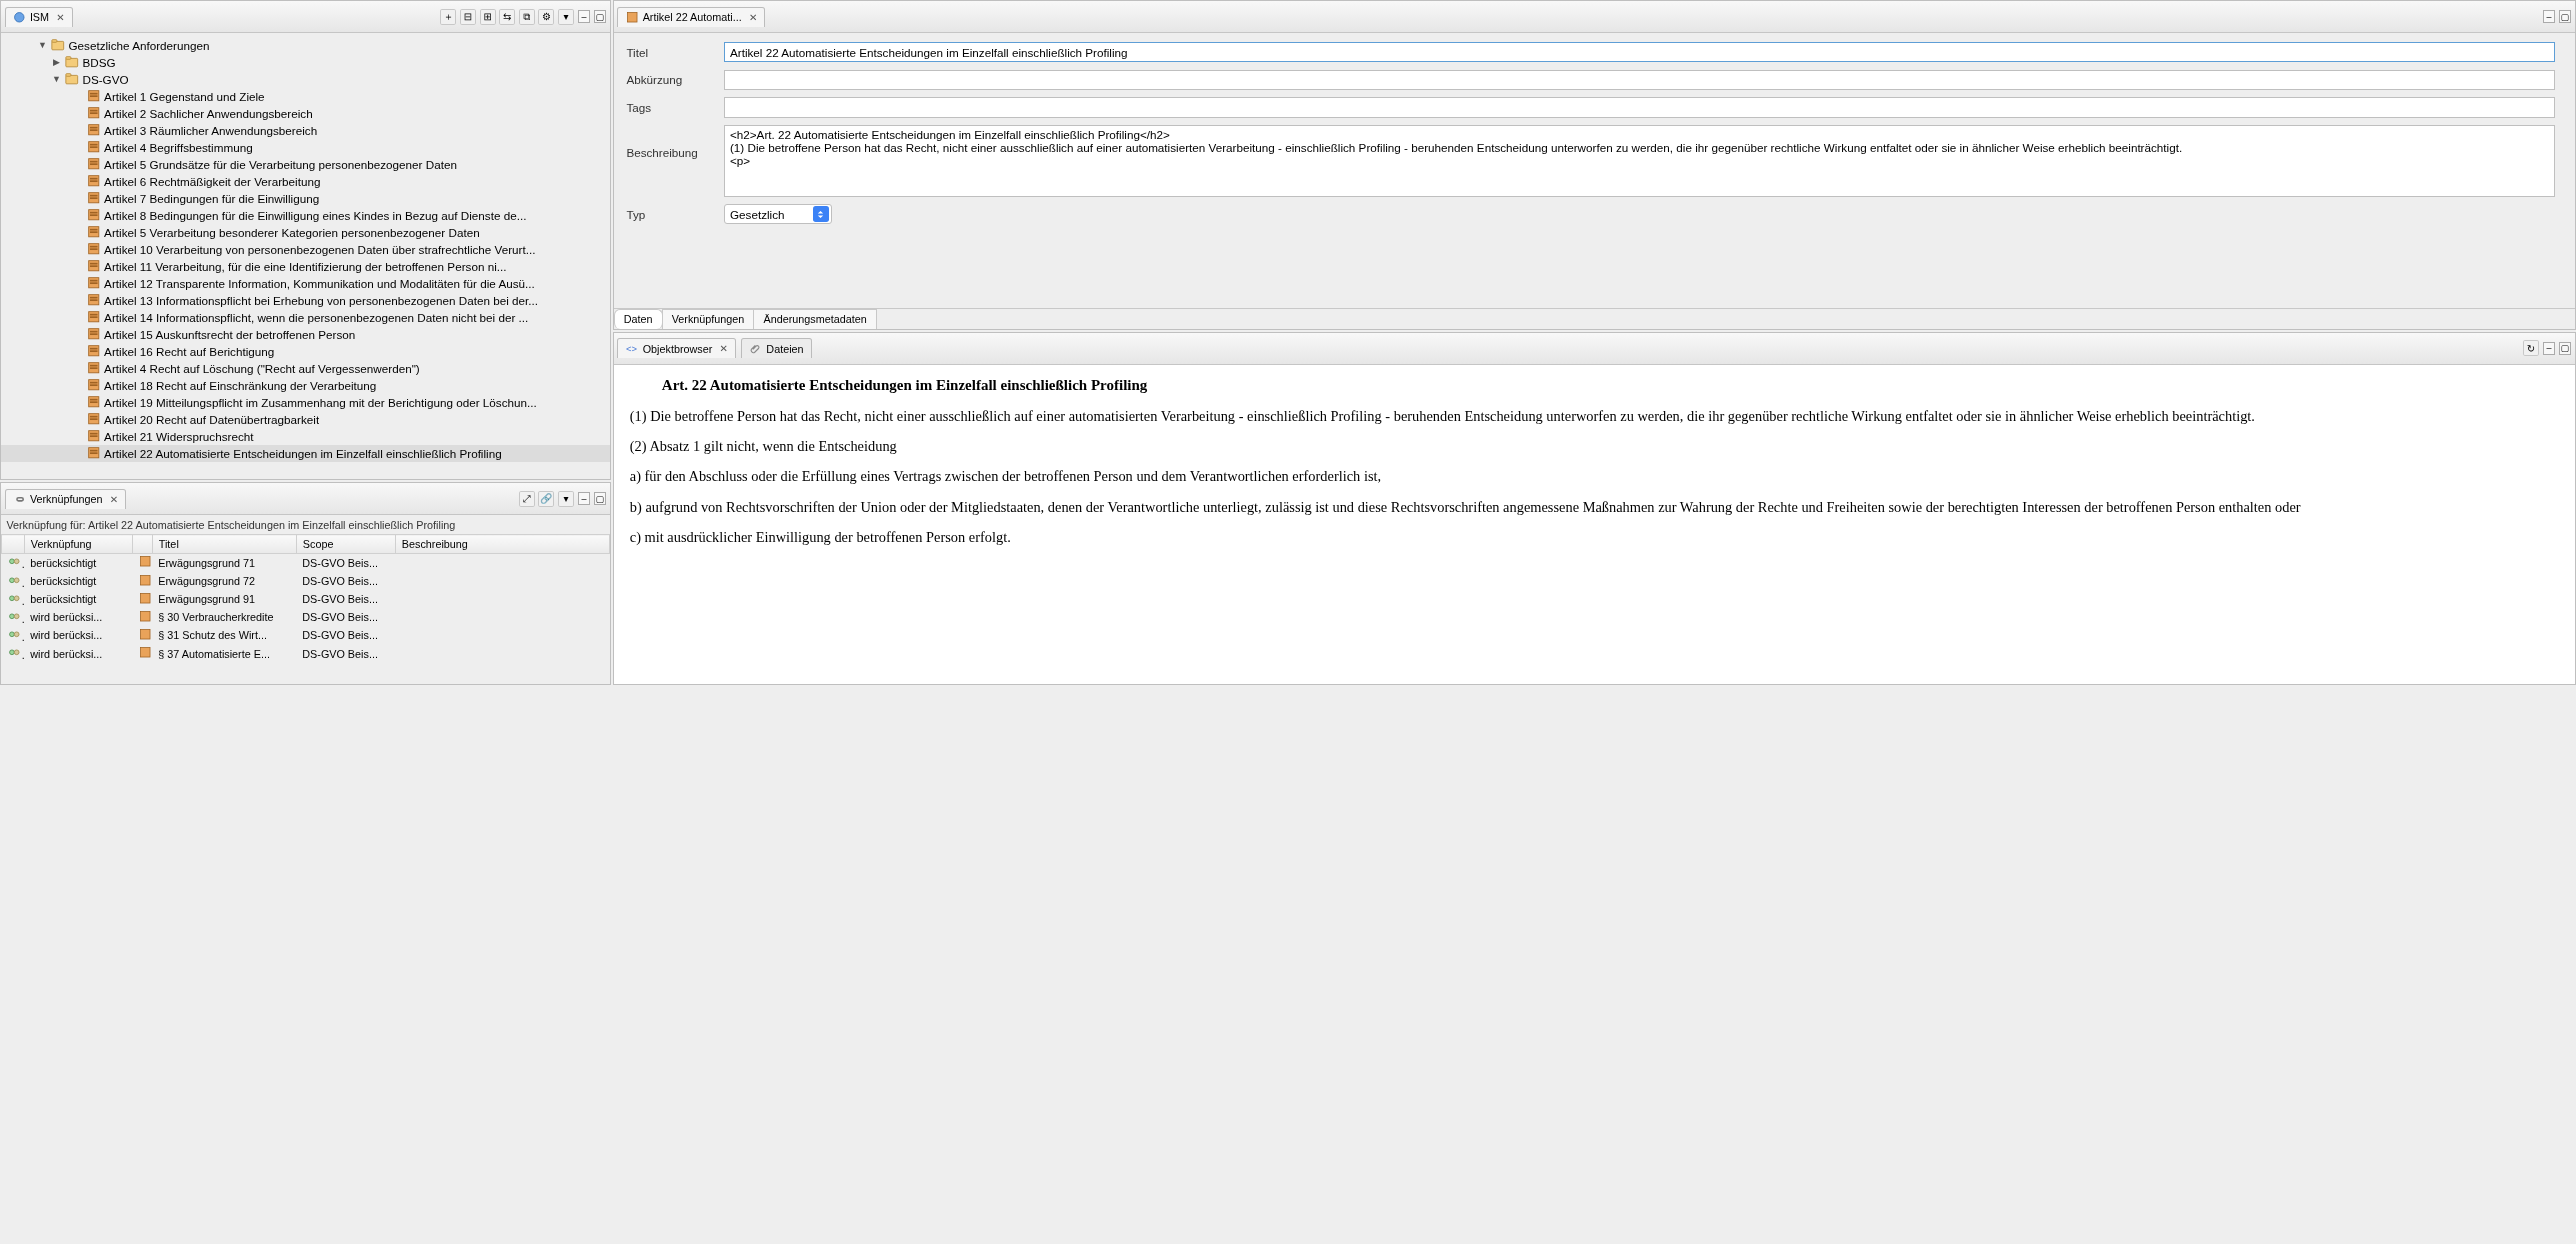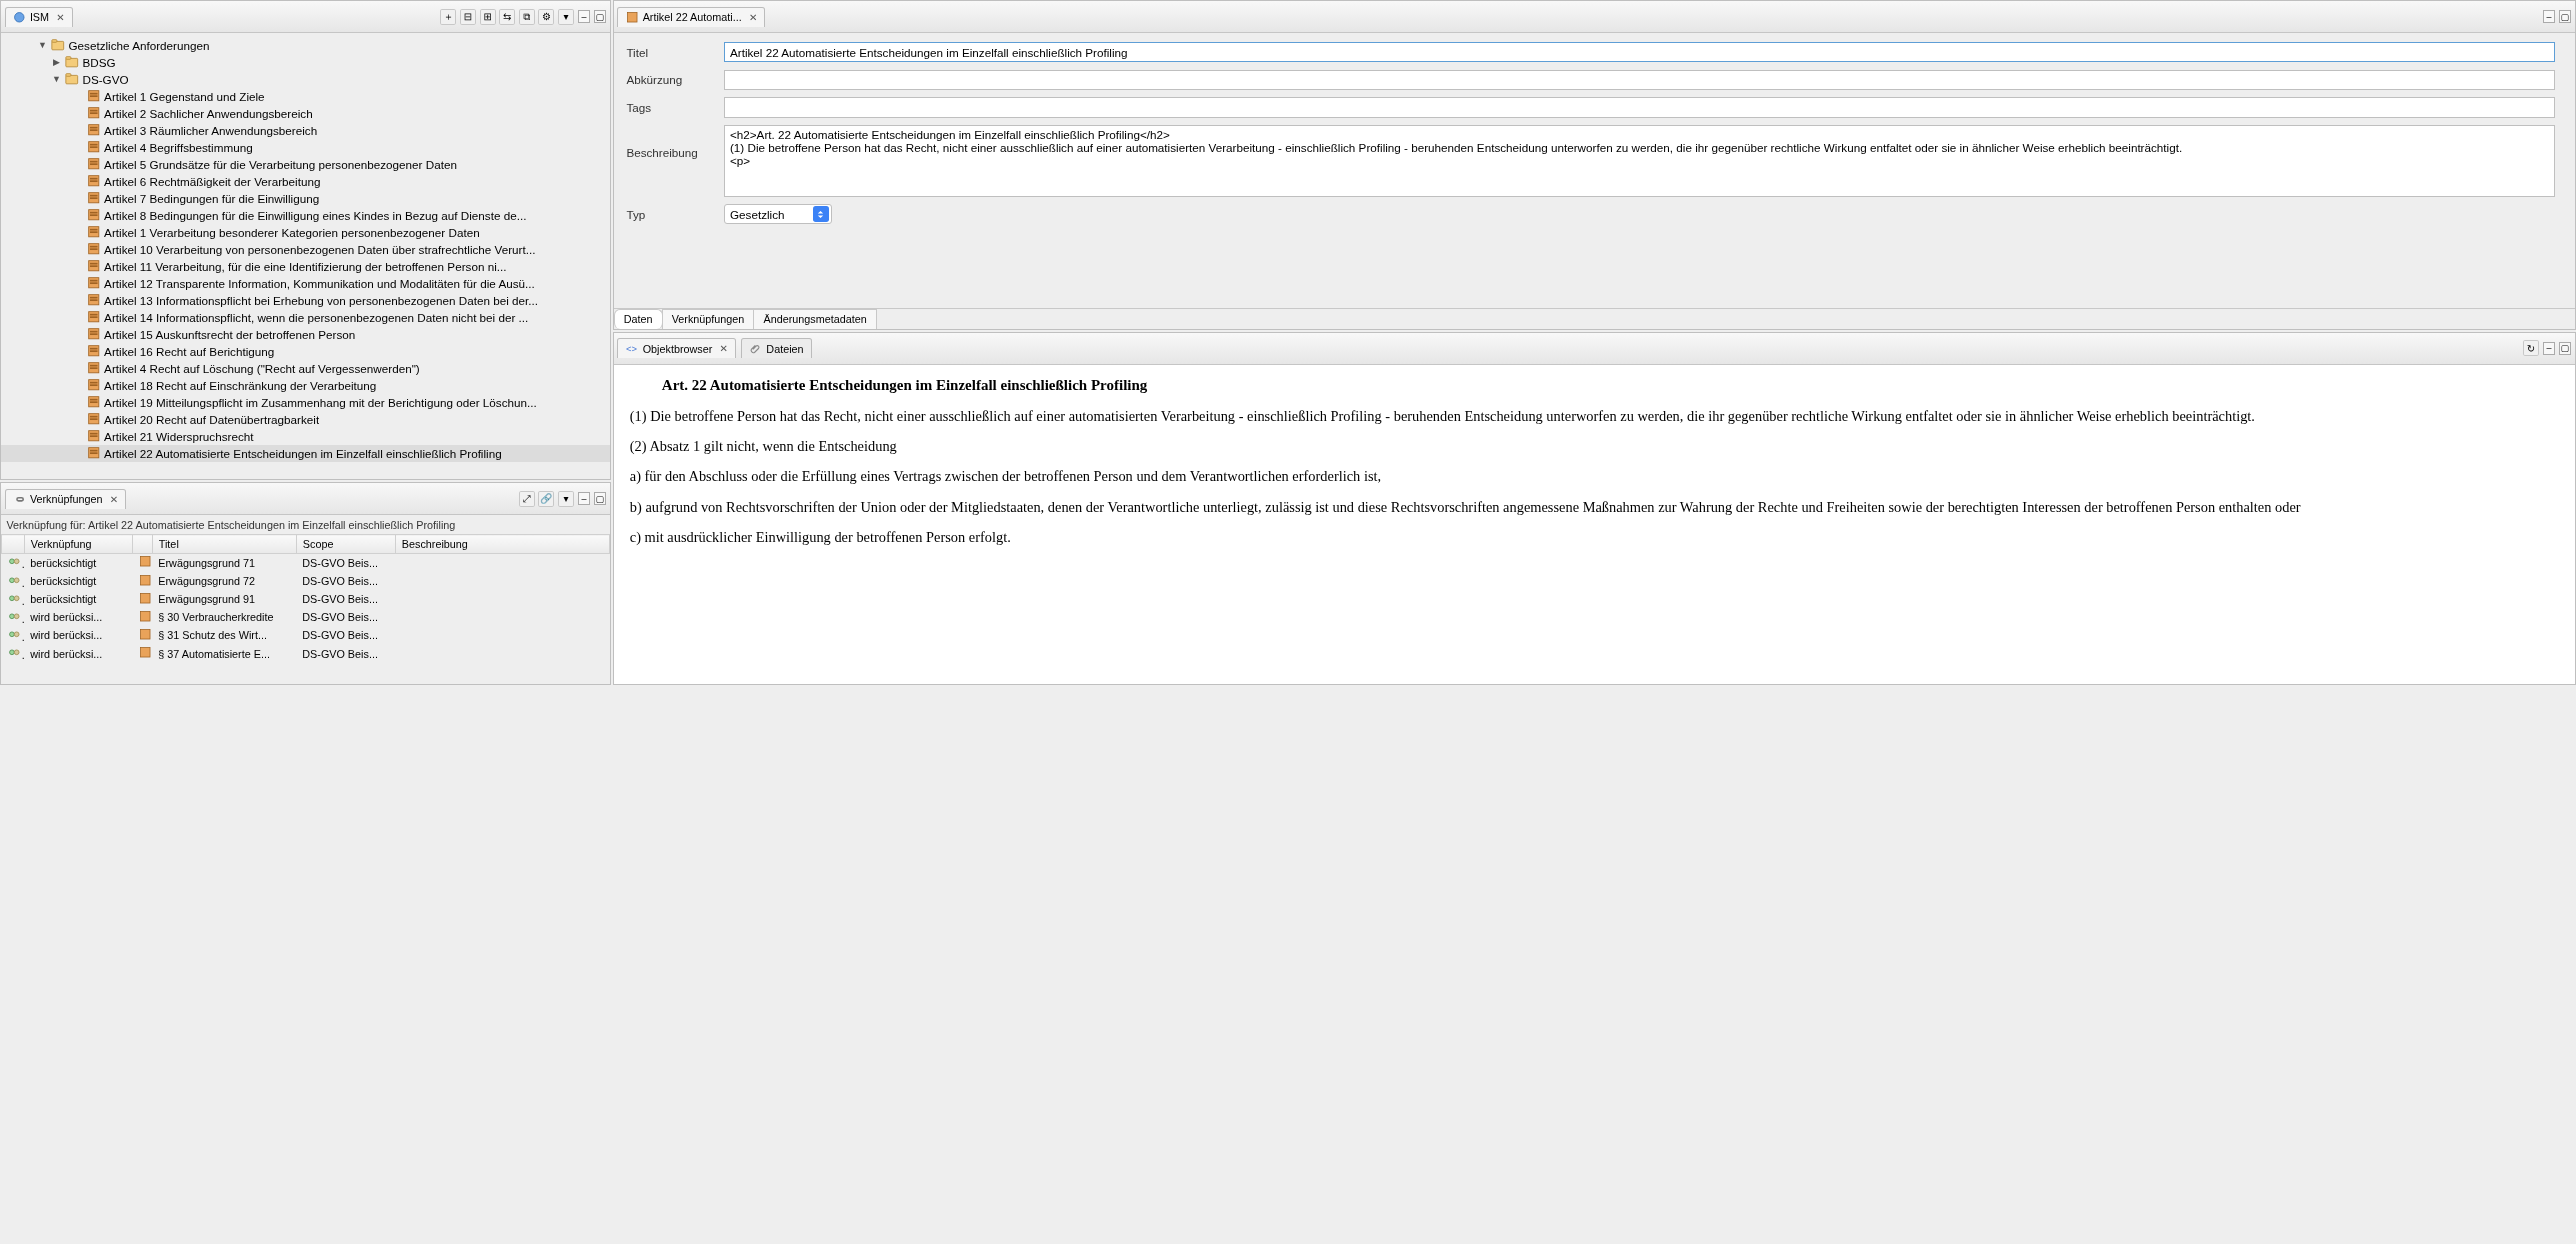--- a/index.html
+++ b/index.html
@@ -293,21 +293,21 @@
             <span class="tree-label">Artikel 8 Bedingungen für die Einwilligung eines Kindes in Bezug auf Dienste de...</span>
           </div>
           <div class="tree-row indent-3">
             <span class="node-icon icon-doc">
               <svg viewBox="0 0 16 16" width="13.5" height="13.5">
                 <rect x="2" y="2" width="12" height="12"></rect>
                 <rect x="4" y="5" width="8" height="1" fill="#fff"></rect>
                 <rect x="4" y="8" width="8" height="1" fill="#fff"></rect>
               </svg>
             </span>
-            <span class="tree-label">Artikel 1 Verarbeitung besonderer Kategorien personenbezogener Daten</span>
+            <span class="tree-label">Artikel 5 Verarbeitung besonderer Kategorien personenbezogener Daten</span>
           </div>
           <div class="tree-row indent-3">
             <span class="node-icon icon-doc">
               <svg viewBox="0 0 16 16" width="13.5" height="13.5">
                 <rect x="2" y="2" width="12" height="12"></rect>
                 <rect x="4" y="5" width="8" height="1" fill="#fff"></rect>
                 <rect x="4" y="8" width="8" height="1" fill="#fff"></rect>
               </svg>
             </span>
             <span class="tree-label">Artikel 10 Verarbeitung von personenbezogenen Daten über strafrechtliche Verurt...</span>

